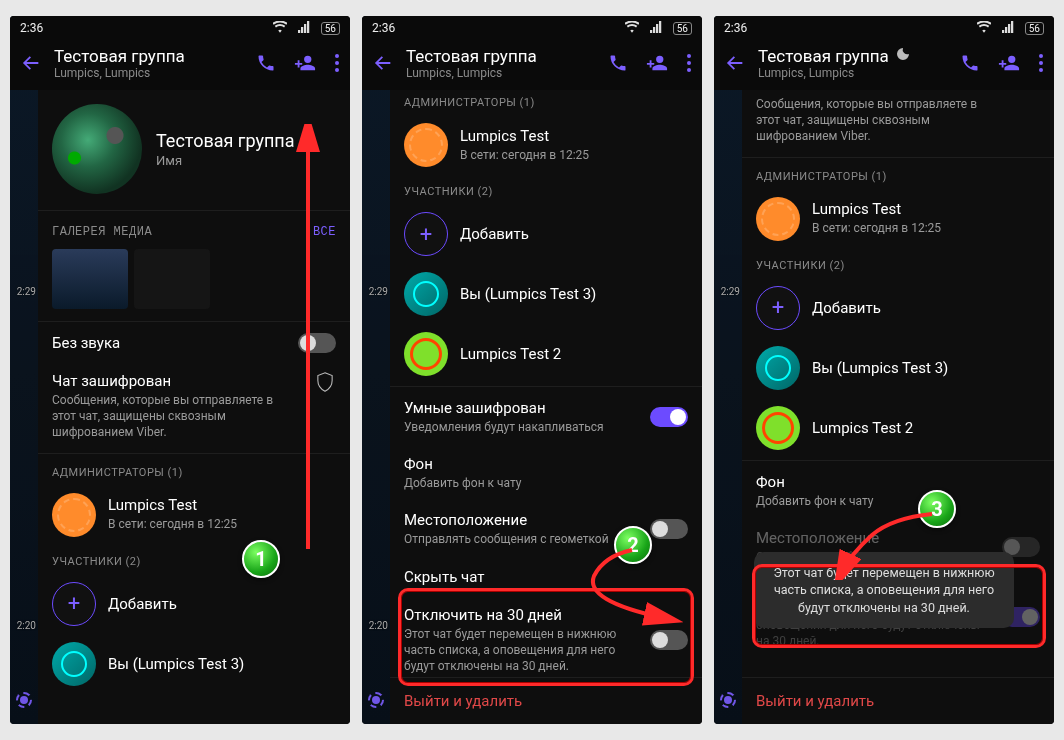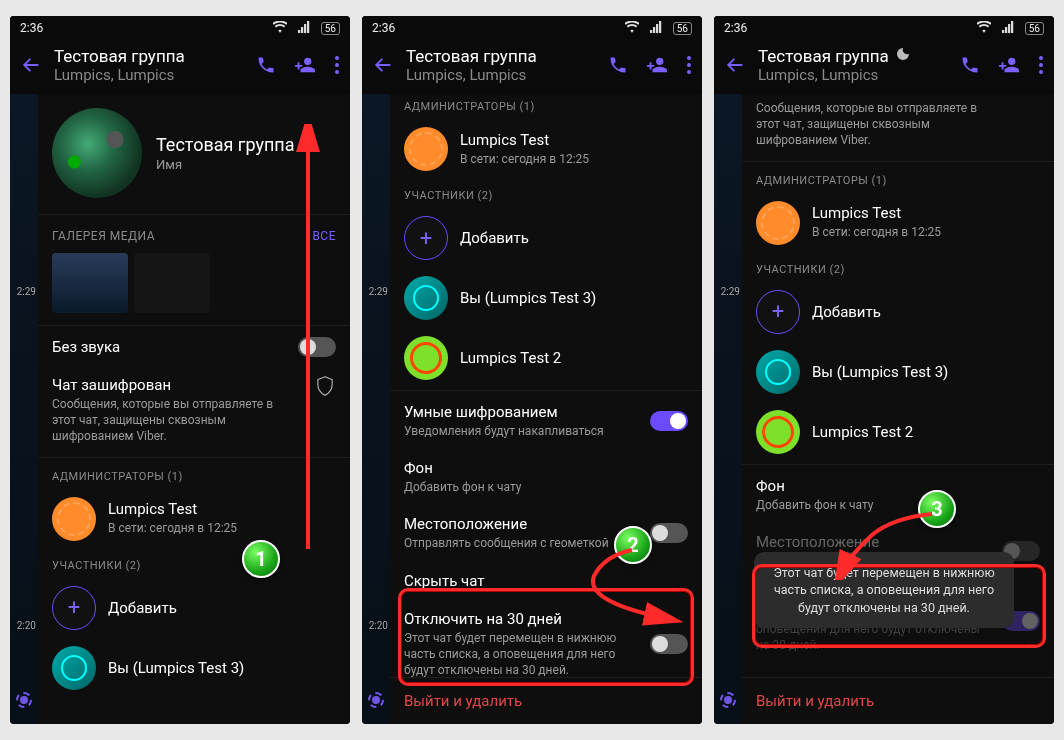--- a/index.html
+++ b/index.html
@@ -88,21 +88,21 @@
     z-index: 2;
     display: flex;
     align-items: center;
     padding: 6px 10px 10px 10px;
     gap: 12px;
     background: #0a0a0a;
   }
   .header .back svg { display:block; }
   .header .titleblock { flex: 1; min-width:0; }
   .header .title { font-size: 17px; color: #fff; display:flex; align-items:center; gap:6px;}
-  .header .subtitle { font-size: 15px; color: #8a8a8a; }
+  .header .subtitle { font-size: 12px; color: #8a8a8a; }
   .header .actions { display: flex; align-items: center; gap: 18px; color: #7c5fff; }
   .header .actions svg { display: block; }
   .content {
     position: relative;
     z-index: 1;
     flex: 1;
     overflow: hidden;
     background: #0e0e0e;
     margin-left: 28px;
     display: flex;
@@ -155,21 +155,21 @@
   .gallery-row .thumb {
     width: 76px; height: 60px; border-radius: 4px; background:#222;
     position:relative; overflow:hidden; font-size:10px; color:#fff;
     display:flex; align-items:center; justify-content:center; text-align:center;
   }
   .thumb.t1 { background: linear-gradient(180deg,#2a3b5a,#0a1a2a); }
   .thumb.t2 { background: linear-gradient(135deg,#f4d142 0 40%, #111 40% 60%, #f4d142 60%); }
   .thumb.t3 { background: #151515; }
   .gallery-head {
     display:flex; align-items:flex-end; padding: 12px 14px 6px 14px;
-    font-size:12px; color:#8a8a8a; letter-spacing:.5px;
+    font-size:12px; color:#8a8a8a; letter-spacing:.5px;font-family:Liberation Mono, monospace;
   }
   .gallery-head .all { margin-left:auto; color:#7c5fff; font-size:12px; }
   .divider { height:1px; background:#1e1e1e; margin:2px 0; }
   .setting { padding: 10px 14px; position:relative; }
   .setting .primary { font-size:15px; color:#fff; }
   .setting .secondary { font-size:12px; color:#9a9a9a; line-height:1.35; margin-top:2px; max-width: 230px;}
   .toggle {
     position:absolute; right:14px; top:50%; transform:translateY(-50%);
     width:38px; height:20px; border-radius:10px; background:#555;
   }
@@ -412,21 +412,21 @@
       </div>
       <div class="row">
         <div class="avatar green"></div>
         <div class="txt">
               <div class="primary">Lumpics Test 2</div>
             </div>
       </div>
       <div class="divider"></div>
 
       <div class="setting">
-        <div class="primary">Умные шифрованием</div>
+        <div class="primary">Умные зашифрован</div>
         <div class="secondary">Уведомления будут накапливаться</div>
         <div class="toggle on"></div>
       </div>
       <div class="setting">
         <div class="primary">Фон</div>
         <div class="secondary">Добавить фон к чату</div>
       </div>
       <div class="setting">
         <div class="primary">Местоположение</div>
         <div class="secondary">Отправлять сообщения с геометкой</div>

